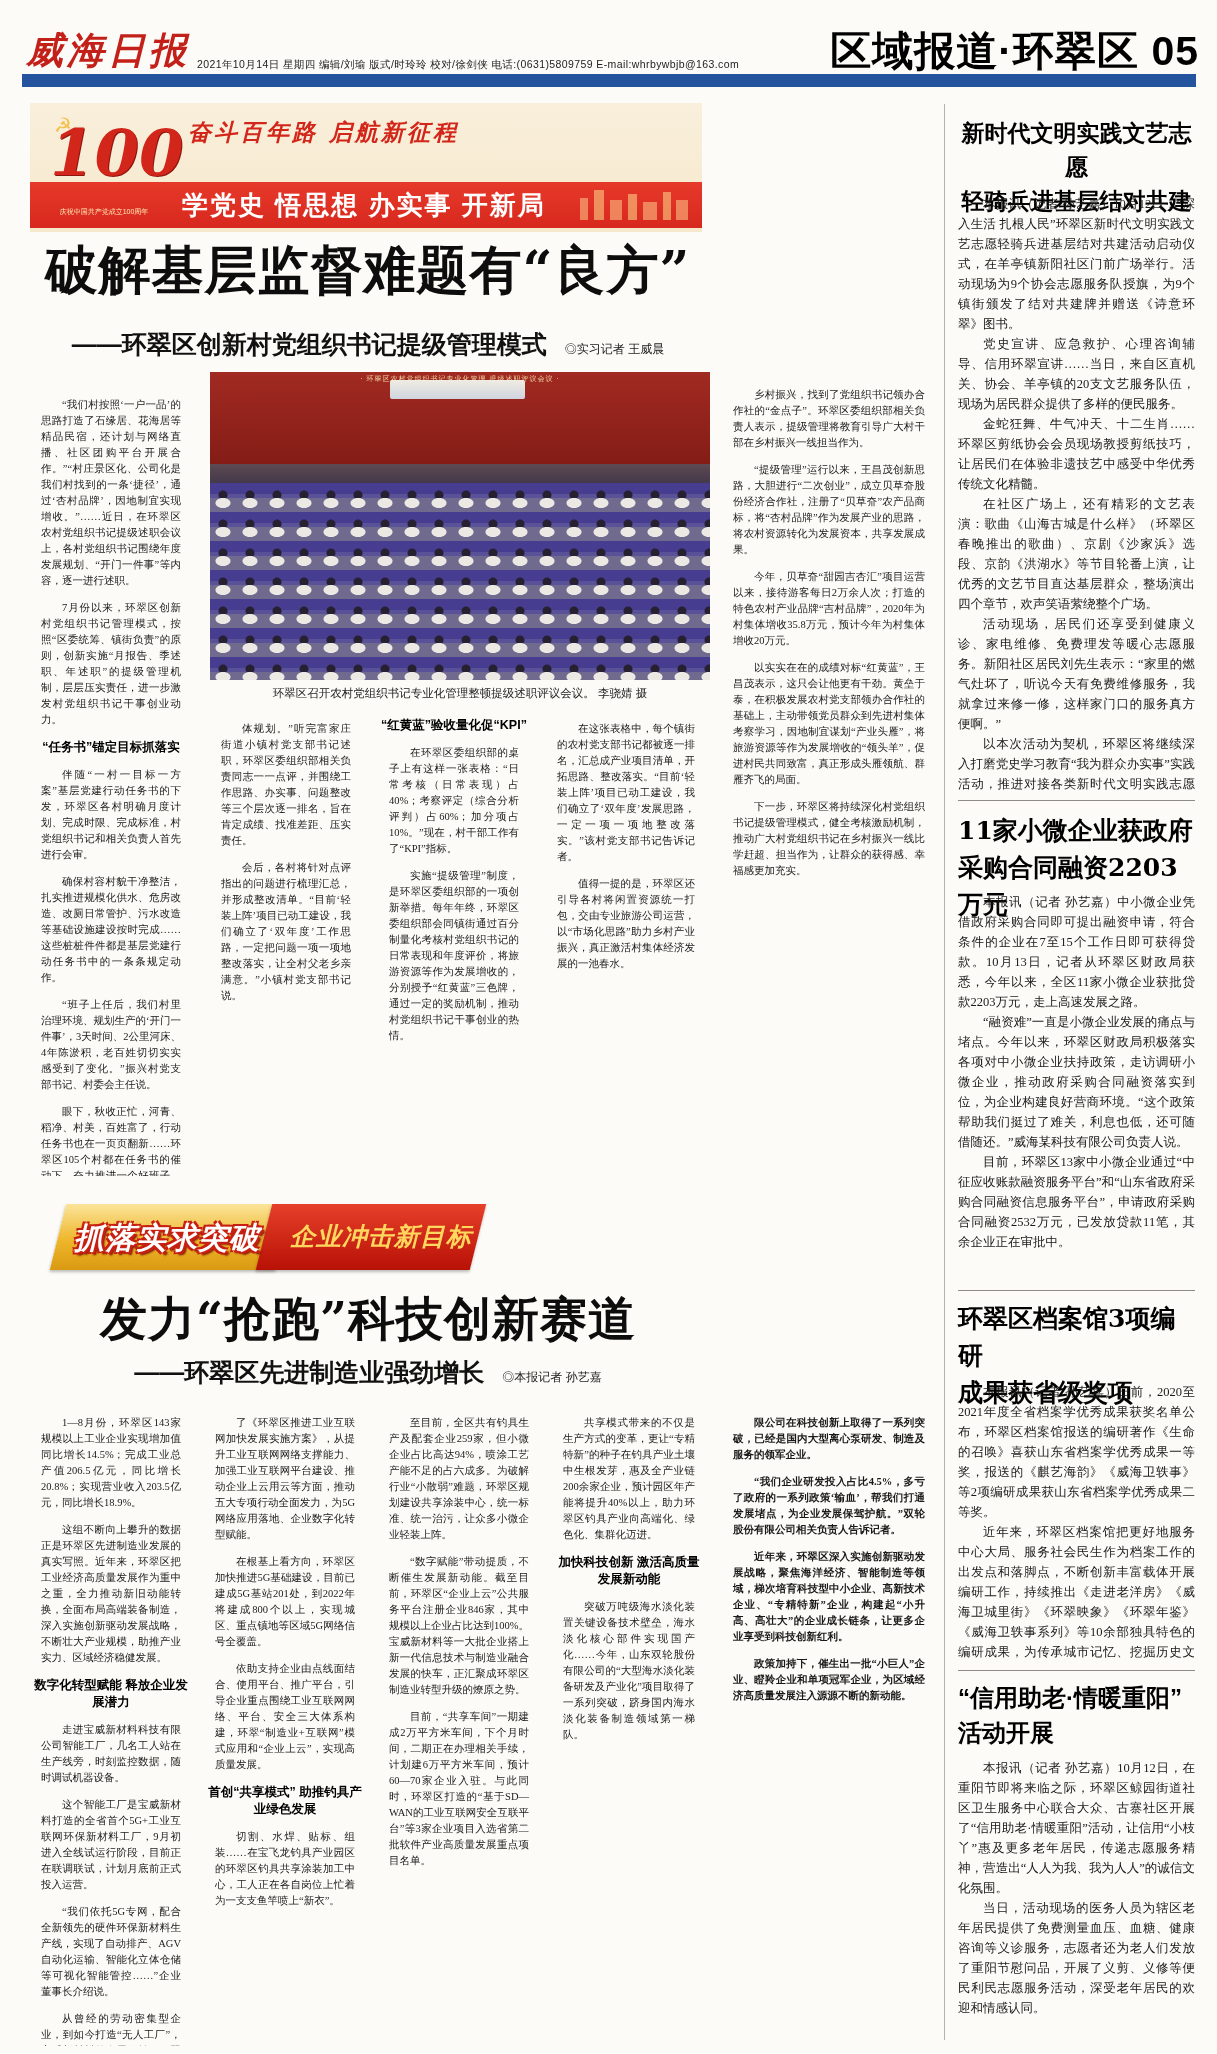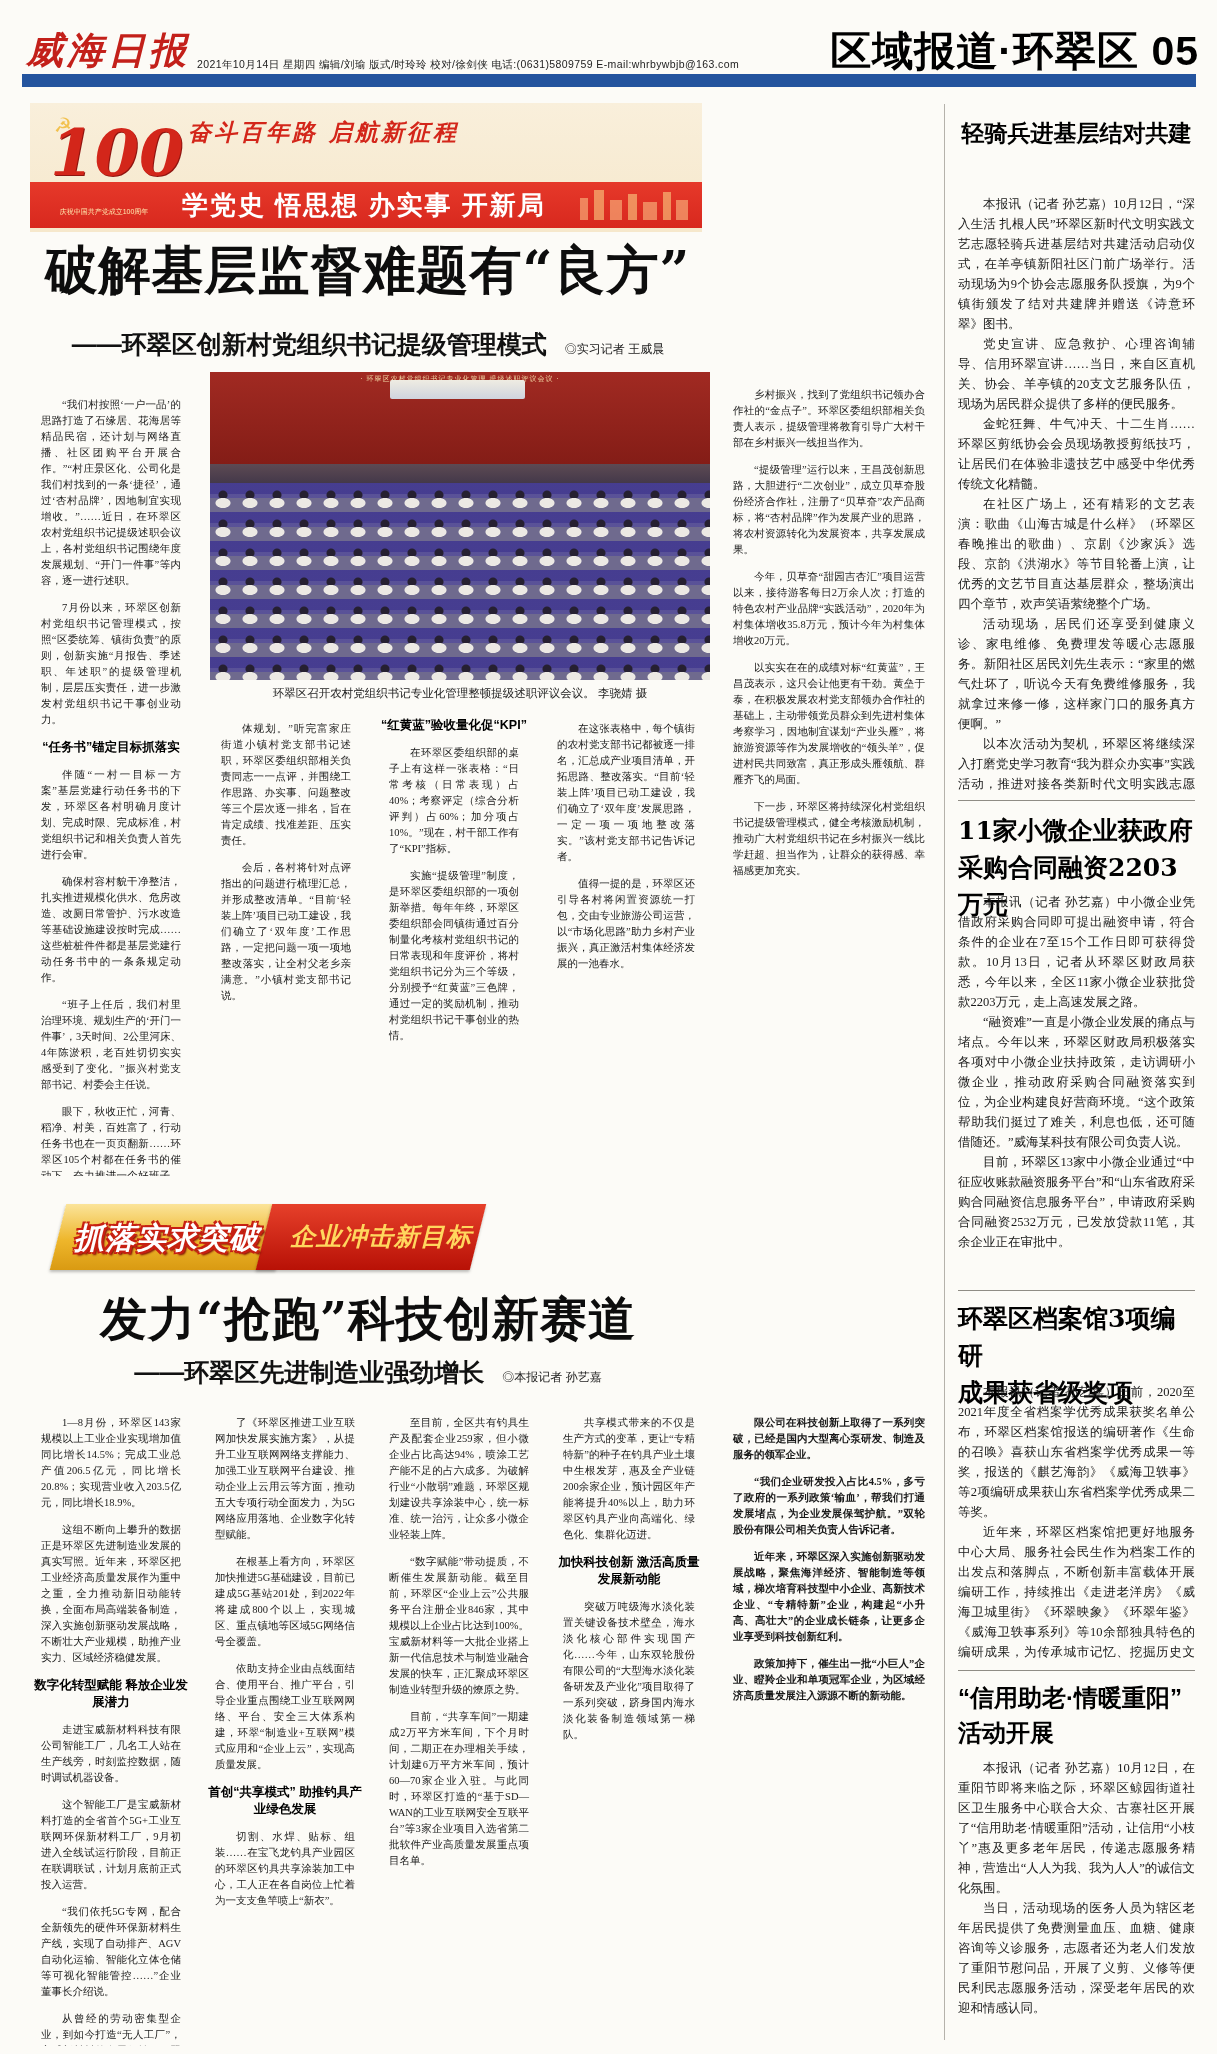--- a/index.html
+++ b/index.html
@@ -166,30 +166,30 @@
       <p class="col-subhead">“抓两头”述职排名共提升</p>
       <p class="par">“你们村帮扶困难群众办实事，必须规模化打造，更要整合资源，进行整</p>
     </div>
   <div class="abs col" id="m-colA">
       <p class="par">体规划。”听完富家庄街道小镇村党支部书记述职，环翠区委组织部相关负责同志一一点评，并围绕工作思路、办实事、问题整改等三个层次逐一排名，旨在肯定成绩、找准差距、压实责任。</p>
       <p class="par">会后，各村将针对点评指出的问题进行梳理汇总，并形成整改清单。“目前‘轻装上阵’项目已动工建设，我们确立了‘双年度’工作思路，一定把问题一项一项地整改落实，让全村父老乡亲满意。”小镇村党支部书记说。</p>
     </div>
   <div class="abs col" id="m-colB">
       <p class="col-subhead">“红黄蓝”验收量化促“KPI”</p>
       <p class="par">在环翠区委组织部的桌子上有这样一张表格：“日常考核（日常表现）占40%；考察评定（综合分析评判）占60%；加分项占10%。”现在，村干部工作有了“KPI”指标。</p>
-      <p class="par">实施“提级管理”制度，是环翠区委组织部的一项创新举措。每年年终，环翠区委组织部会同镇街通过百分制量化考核村党组织书记的日常表现和年度评价，将村党组织书记分为三个等级，分别授予“红黄蓝”三色牌，通过一定的奖励机制，推动村党组织书记干事创业的热情。</p>
+      <p class="par">实施“提级管理”制度，是环翠区委组织部的一项创新举措。每年年终，环翠区委组织部会同镇街通过百分制量化考核村党组织书记的日常表现和年度评价，将旅游资源等作为发展增收的，分别授予“红黄蓝”三色牌，通过一定的奖励机制，推动村党组织书记干事创业的热情。</p>
     </div>
   <div class="abs col" id="m-colC">
       <p class="par">在这张表格中，每个镇街的农村党支部书记都被逐一排名，汇总成产业项目清单，开拓思路、整改落实。“目前‘轻装上阵’项目已动工建设，我们确立了‘双年度’发展思路，一定一项一项地整改落实。”该村党支部书记告诉记者。</p>
       <p class="par">值得一提的是，环翠区还引导各村将闲置资源统一打包，交由专业旅游公司运营，以“市场化思路”助力乡村产业振兴，真正激活村集体经济发展的一池春水。</p>
     </div>
   <div class="abs col" id="m-col5">
       <p class="par">乡村振兴，找到了党组织书记领办合作社的“金点子”。环翠区委组织部相关负责人表示，提级管理将教育引导广大村干部在乡村振兴一线担当作为。</p>
       <p class="par">“提级管理”运行以来，王昌茂创新思路，大胆进行“二次创业”，成立贝草夼股份经济合作社，注册了“贝草夼”农产品商标，将“杏村品牌”作为发展产业的思路，将农村资源转化为发展资本，共享发展成果。</p>
-      <p class="par">今年，贝草夼“甜园吉杏汇”项目运营以来，接待游客每日2万余人次；打造的特色农村产业品牌“实践活动”，2020年为村集体增收35.8万元，预计今年为村集体增收20万元。</p>
+      <p class="par">今年，贝草夼“甜园吉杏汇”项目运营以来，接待游客每日2万余人次；打造的特色农村产业品牌“吉村品牌”，2020年为村集体增收35.8万元，预计今年为村集体增收20万元。</p>
       <p class="par">以实实在在的成绩对标“红黄蓝”，王昌茂表示，这只会让他更有干劲。黄垒于泰，在积极发展农村党支部领办合作社的基础上，主动带领党员群众到先进村集体考察学习，因地制宜谋划“产业头雁”，将旅游资源等作为发展增收的“领头羊”，促进村民共同致富，真正形成头雁领航、群雁齐飞的局面。</p>
       <p class="par">下一步，环翠区将持续深化村党组织书记提级管理模式，健全考核激励机制，推动广大村党组织书记在乡村振兴一线比学赶超、担当作为，让群众的获得感、幸福感更加充实。</p>
     </div>
 
   <div class="abs" id="bbanner">
     <div class="b2-left"></div>
     <div class="b2-right"></div>
     <span id="bbanner-left-text">抓落实求突破</span>
     <span id="bbanner-right-text">企业冲击新目标</span>
   </div>
@@ -228,20 +228,21 @@
   <div class="abs col" id="t-col5">
       <p class="par">限公司在科技创新上取得了一系列突破，已经是国内大型离心泵研发、制造及服务的领军企业。</p>
       <p class="par">“我们企业研发投入占比4.5%，多亏了政府的一系列政策‘输血’，帮我们打通发展堵点，为企业发展保驾护航。”双轮股份有限公司相关负责人告诉记者。</p>
       <p class="par">近年来，环翠区深入实施创新驱动发展战略，聚焦海洋经济、智能制造等领域，梯次培育科技型中小企业、高新技术企业、“专精特新”企业，构建起“小升高、高壮大”的企业成长链条，让更多企业享受到科技创新红利。</p>
       <p class="par">政策加持下，催生出一批“小巨人”企业、瞪羚企业和单项冠军企业，为区域经济高质量发展注入源源不断的新动能。</p>
     </div>
 
   <div class="abs" id="v-divider"></div>
 
   <div class="abs sb-title" id="sb1-title">
+    <span class="tl">新时代文明实践文艺志愿</span>
     <span class="tl">轻骑兵进基层结对共建</span>
   </div>
   <div class="abs sb-body" id="sb1-body">
       <p class="par">本报讯（记者 孙艺嘉）10月12日，“深入生活 扎根人民”环翠区新时代文明实践文艺志愿轻骑兵进基层结对共建活动启动仪式，在羊亭镇新阳社区门前广场举行。活动现场为9个协会志愿服务队授旗，为9个镇街颁发了结对共建牌并赠送《诗意环翠》图书。</p>
       <p class="par">党史宣讲、应急救护、心理咨询辅导、信用环翠宣讲……当日，来自区直机关、协会、羊亭镇的20支文艺服务队伍，现场为居民群众提供了多样的便民服务。</p>
       <p class="par">金蛇狂舞、牛气冲天、十二生肖……环翠区剪纸协会会员现场教授剪纸技巧，让居民们在体验非遗技艺中感受中华优秀传统文化精髓。</p>
       <p class="par">在社区广场上，还有精彩的文艺表演：歌曲《山海古城是什么样》（环翠区春晚推出的歌曲）、京剧《沙家浜》选段、京韵《洪湖水》等节目轮番上演，让优秀的文艺节目直达基层群众，整场演出四个章节，欢声笑语萦绕整个广场。</p>
       <p class="par">活动现场，居民们还享受到健康义诊、家电维修、免费理发等暖心志愿服务。新阳社区居民刘先生表示：“家里的燃气灶坏了，听说今天有免费维修服务，我就拿过来修一修，这样家门口的服务真方便啊。”</p>
       <p class="par">以本次活动为契机，环翠区将继续深入打磨党史学习教育“我为群众办实事”实践活动，推进对接各类新时代文明实践志愿活动，与乡村文化振兴紧密结合，紧贴群众需求，不断丰富群众精神文化生活，切实提升千家万户人民群众的幸福感、获得感。</p>
     </div>

